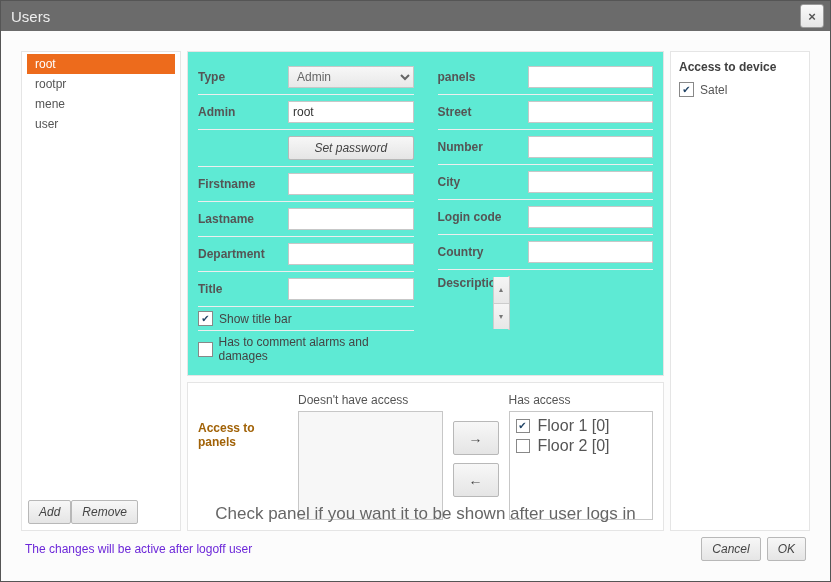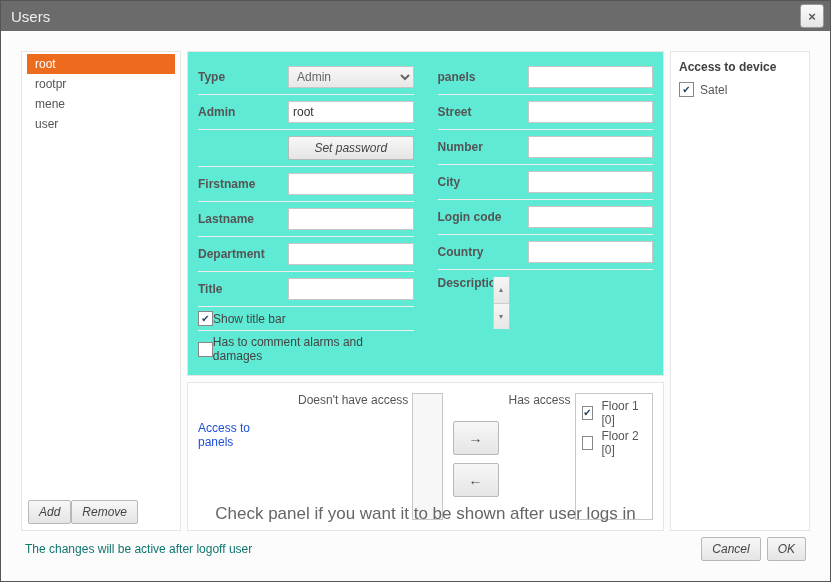--- a/index.html
+++ b/index.html
@@ -155,20 +155,21 @@
   .setpw-row { padding: 6px 0; border-bottom: 1px solid #eee;}
   .setpw-row .btn-wide {
     margin-left: 90px;
     width: calc(100% - 90px);
     box-sizing: border-box;
     text-align:center;
   }
   .chk-row {
     display:flex;
     align-items:center;
+    gap:6px;
     padding:4px 0;
     border-bottom:1px solid #eee;
   }
   .chk {
     width:13px;height:13px;border:1px solid #888;background:#fff;display:inline-flex;align-items:center;justify-content:center;font-size:10px;color:#246; cursor:pointer;
   }
   .chk.checked::after { content:"✔"; line-height:1; }
 
   .desc-block { display:flex; flex-direction:row; gap:4px; padding-top:6px;}
   .desc-block .label { font-weight:600; color:#555; }
@@ -187,28 +188,28 @@
   .access-panel {
     border:1px solid #e5e5e5;
     background:#fff;
     padding:10px;
     display:flex;
     gap:10px;
     height:190px;
     box-sizing:border-box;
     position:relative;
   }
-  .ap-label { font-weight:400; color:#1d4ed8; flex:0 0 90px; padding-top:28px;}
-  .ap-col { flex:1; display:flex; flex-direction:row; gap:4px; min-width:0;}
+  .ap-label { font-weight:700; color:#a16207; flex:0 0 90px; padding-top:28px;}
+  .ap-col { flex:1; display:flex; flex-direction:column; gap:4px; min-width:0;}
   .ap-col .col-title { font-size:12px; color:#555; }
   .ap-listbox {
     flex:1; border:1px solid #c7c7c7; background:#f7f7f7; overflow:auto; padding:4px;
   }
   .ap-listbox.white { background:#fff; }
-  .ap-item { display:flex; align-items:center; gap:8px; padding:1px 2px; font-size:12px; color:#555;}
+  .ap-item { display:flex; align-items:center; gap:8px; padding:1px 2px; font-size:16px; color:#555;}
   .ap-item .chk { width:12px;height:12px; }
   .ap-arrows { width:46px; display:flex; flex-direction:column; gap:8px; justify-content:flex-start; margin-top:28px;}
   .ap-arrows .btn { width:46px; height:34px; display:flex; align-items:center; justify-content:center; font-size:14px; padding:0;}
   .ap-footer {
     position:absolute; bottom:6px; left:0; right:0; text-align:center; font-size:17px; color:#666;
   }
 
   
   .device-panel {
     width:140px;
@@ -220,21 +221,21 @@
   .device-panel .hdr {
     font-weight:600; color:#404040; margin-bottom:8px;
   }
   .device-row { display:flex; align-items:center; gap:6px; font-size:12px; color:#555;}
 
   
   .footer-row {
     display:flex; align-items:center; gap:6px; padding:6px 4px 0 4px;
   }
   .footer-row .status {
-    flex:1; color:#0f766e; font-size:12px;
+    flex:1; color:#6d28d9; font-size:12px;
   }
 </style>
 </head>
 <body>
 
 <div class="window">
 
   <div class="titlebar">
     <div class="title">Users</div>
     <div class="close-btn">

